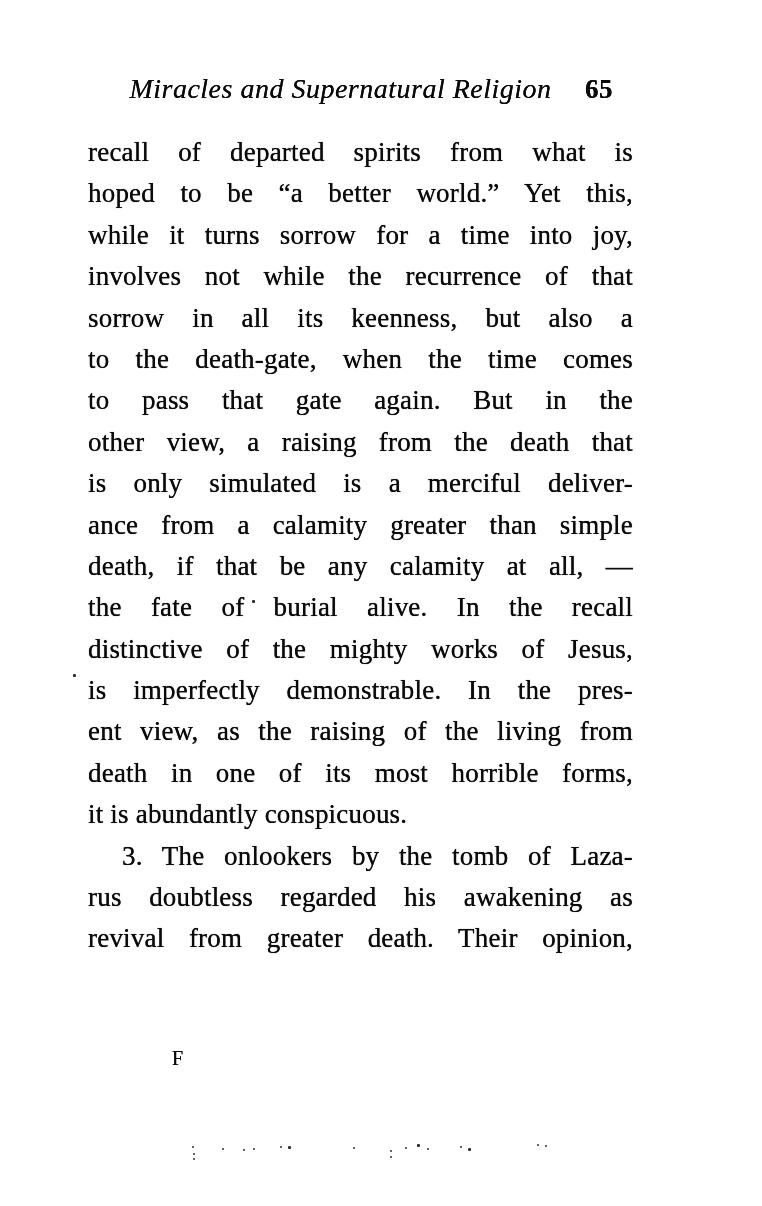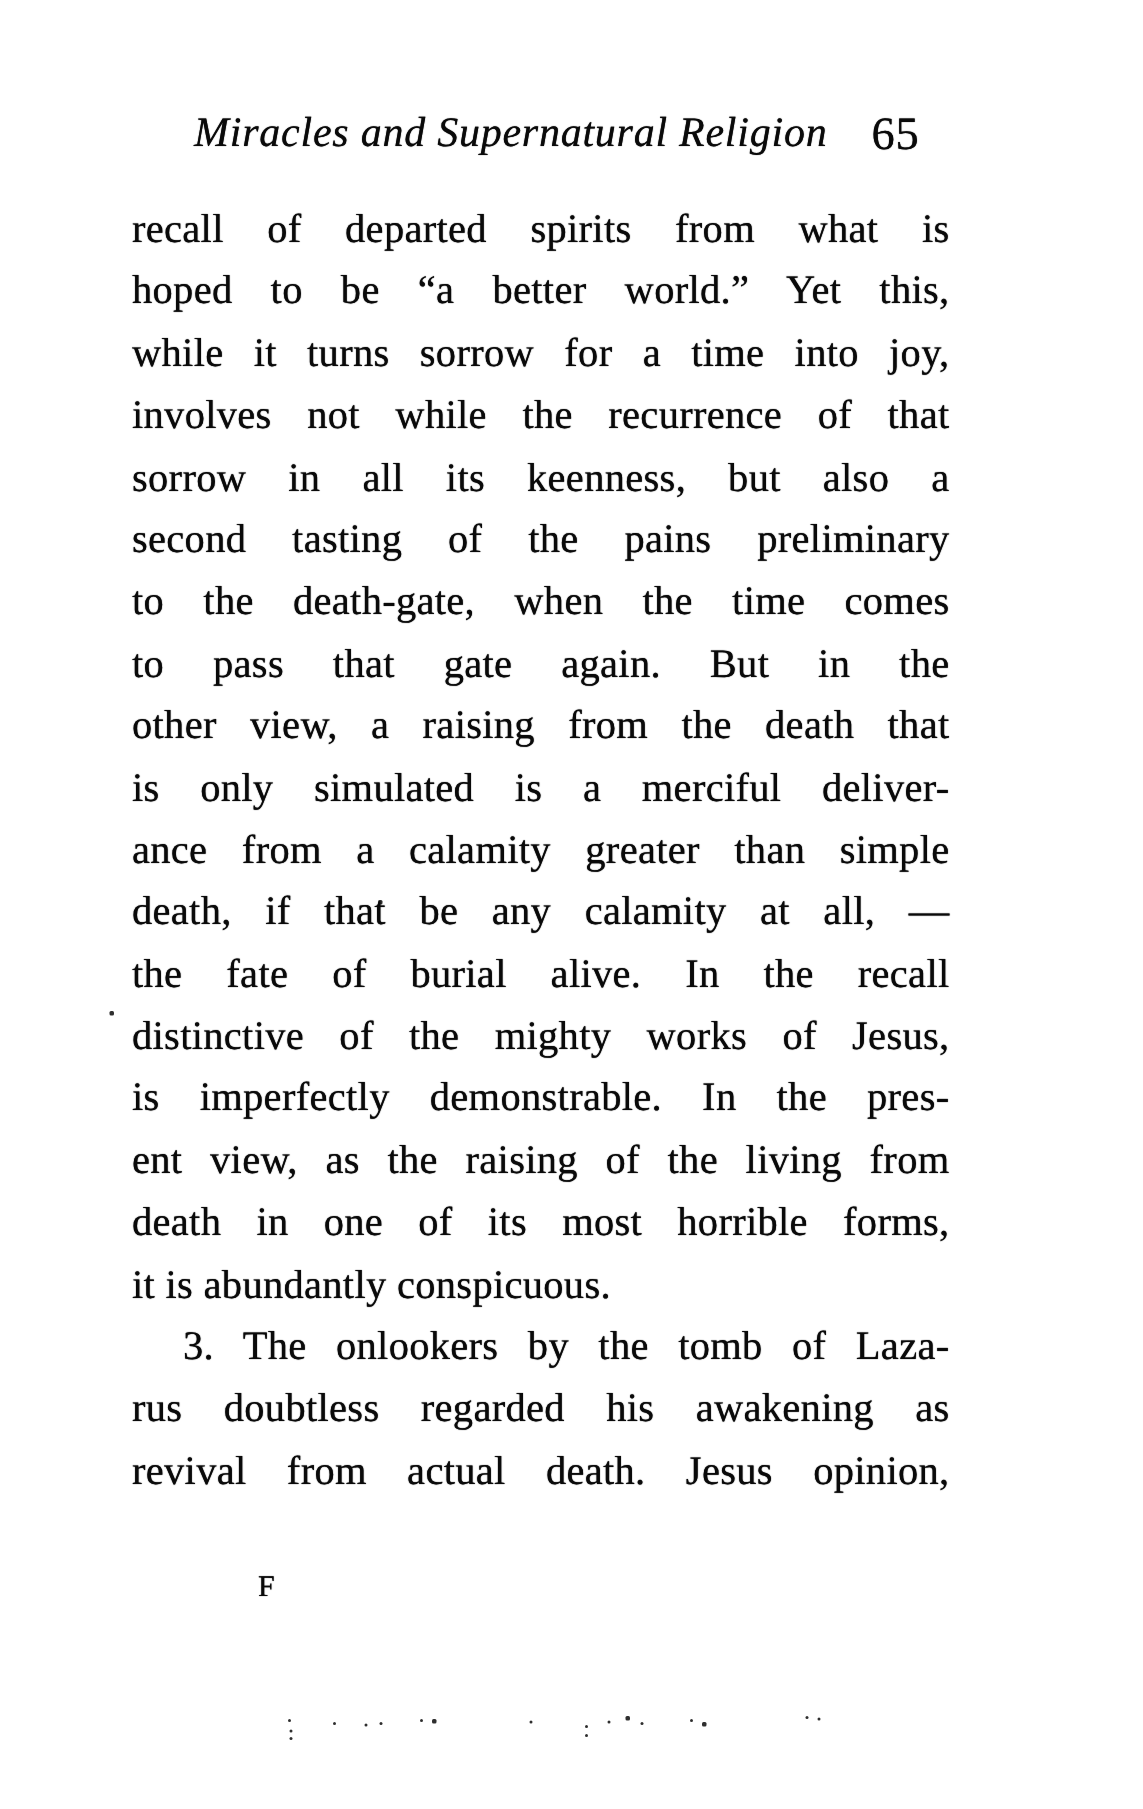--- a/index.html
+++ b/index.html
@@ -31,23 +31,24 @@
     line-height: 42px;
     letter-spacing: 0.5px;
     text-shadow: 0 0 0.6px currentColor;
     white-space: nowrap;
   }
   .header-page-num {
     position: absolute;
     right: 0;
     top: 0;
     font-style: normal;
-    font-size: 31px;
+    font-size: 27px;
     line-height: 42px;
     text-shadow: 0 0 0.6px currentColor;
+    font-weight: bold;
   }
   .body-block {
     position: absolute;
     left: 68px;
     top: 132px;
     width: 545px;
     margin-left: 20px;
   }
   .line {
     height: 41.4px;
@@ -91,36 +92,35 @@
     <span class="header-title">Miracles and Supernatural Religion</span>
     <span class="header-page-num">65</span>
   </div>
 
   <div class="body-block" id="body-lines">
       <div class="line justified">recall of departed spirits from what is</div>
       <div class="line justified">hoped to be “a better world.”  Yet this,</div>
       <div class="line justified">while it turns sorrow for a time into joy,</div>
       <div class="line justified">involves not while the recurrence of that</div>
       <div class="line justified">sorrow in all its keenness, but also a</div>
-      <div class="line justified">second tasting of the pains preliminary</div>
       <div class="line justified">to the death-gate, when the time comes</div>
       <div class="line justified">to pass that gate again.  But in the</div>
       <div class="line justified">other view, a raising from the death that</div>
       <div class="line justified">is only simulated is a merciful deliver-</div>
       <div class="line justified">ance from a calamity greater than simple</div>
       <div class="line justified">death, if that be any calamity at all, —</div>
       <div class="line justified">the fate of burial alive.  In the recall</div>
       <div class="line justified">distinctive of the mighty works of Jesus,</div>
       <div class="line justified">is imperfectly demonstrable.  In the pres-</div>
       <div class="line justified">ent view, as the raising of the living from</div>
       <div class="line justified">death in one of its most horrible forms,</div>
       <div class="line plain">it is abundantly conspicuous.</div>
       <div class="line justified indented">3.  The onlookers by the tomb of Laza-</div>
       <div class="line justified">rus doubtless regarded his awakening as</div>
-      <div class="line justified">revival from actual death.  Jesus opinion,</div>
+      <div class="line justified">revival from greater death.  Their opinion,</div>
     </div>
 
   <div class="signature">F</div>
 
   <div id="specks">
       <div class="speck" style="left: 73px; top: 674px; width: 3px; height: 3px; background: rgb(10, 10, 10);"></div>
       <div class="speck" style="left: 252px; top: 600px; width: 3px; height: 3px; background: rgb(10, 10, 10);"></div>
       <div class="speck" style="left: 192px; top: 1146px; width: 2px; height: 2px; background: rgb(10, 10, 10);"></div>
       <div class="speck" style="left: 193px; top: 1153px; width: 2px; height: 2px; background: rgb(10, 10, 10);"></div>
       <div class="speck" style="left: 193px; top: 1158px; width: 2px; height: 2px; background: rgb(10, 10, 10);"></div>

